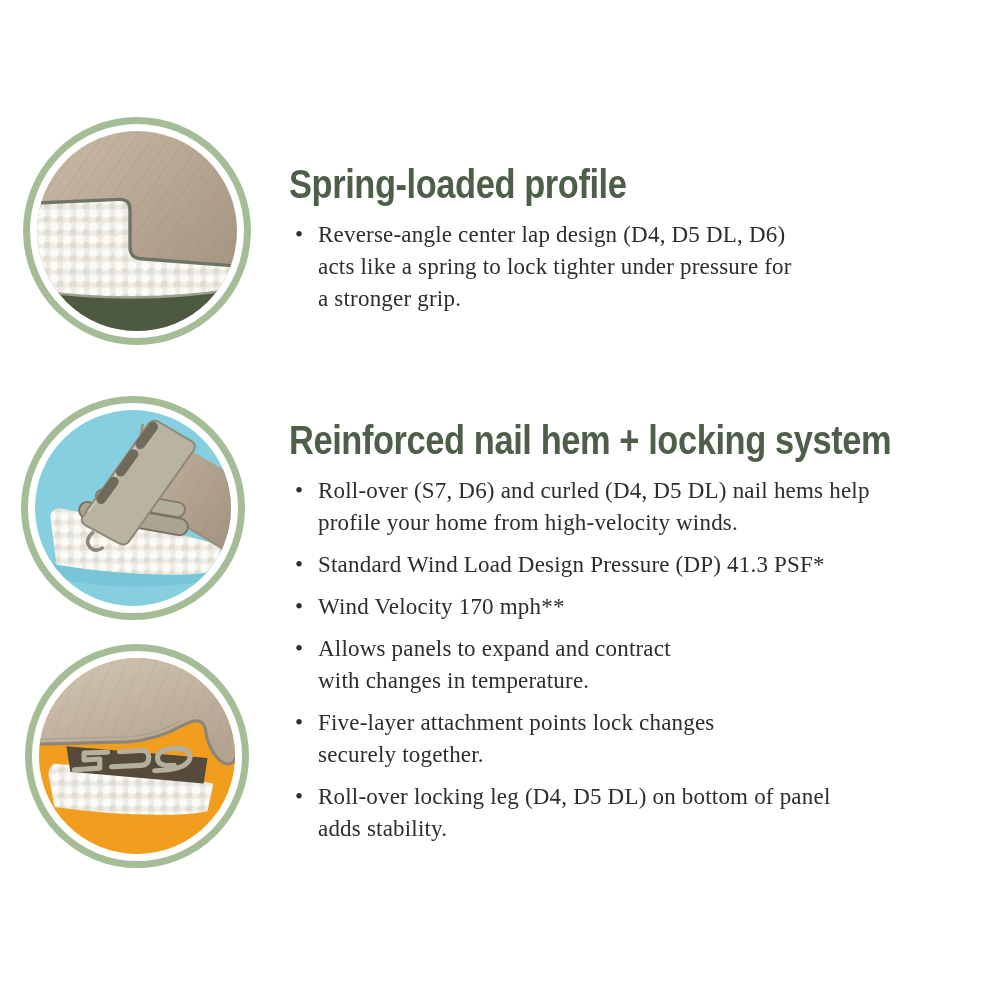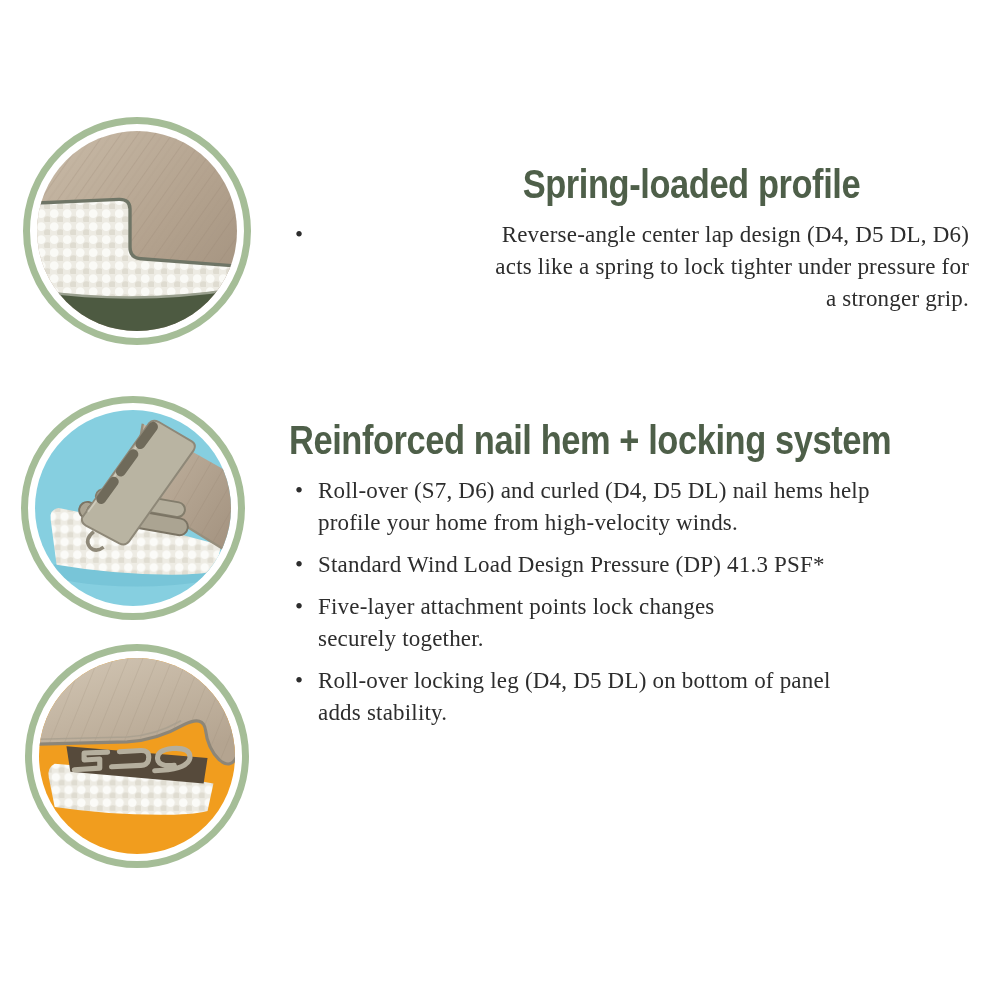--- a/index.html
+++ b/index.html
@@ -27,21 +27,21 @@
     position:relative;
   }
   .circle-img svg{display:block;width:100%;height:100%;}
 
   .c1{left:23px;top:117px;width:228px;height:228px;}
   .c2{left:21px;top:396px;width:224px;height:224px;}
   .c3{left:25px;top:644px;width:224px;height:224px;}
 
   
   .text-block{position:absolute;left:289px;width:680px;}
-  .t1{top:164px;text-align:right;}
+  .t1{top:164px;}
   .t2{top:420px;}
 
   .feature-heading{
     margin:0;
     font-size:41px;
     line-height:1;
     font-weight:700;
     color:var(--heading-green,#4e5f49);
     letter-spacing:-0.5px;
     transform:scaleX(0.84);
@@ -195,20 +195,23 @@
         </svg>
       </div>
     </div>
 
     <div class="text-block t2">
       <h2 class="feature-heading">Reinforced nail hem + locking system</h2>
       <ul class="bullets">
         <li><span>Roll-over (S7, D6) and curled (D4, D5 DL) nail hems help
 profile your home from high-velocity winds.</span></li>
         <li><span>Standard Wind Load Design Pressure (DP) 41.3 PSF*</span></li>
+        <li><span>Wind Velocity 170 mph**</span></li>
+        <li><span>Allows panels to expand and contract
+with changes in temperature.</span></li>
         <li><span>Five-layer attachment points lock changes
 securely together.</span></li>
         <li><span>Roll-over locking leg (D4, D5 DL) on bottom of panel
 adds stability.</span></li>
       </ul>
     </div>
   </section>
 
 </main>
 

